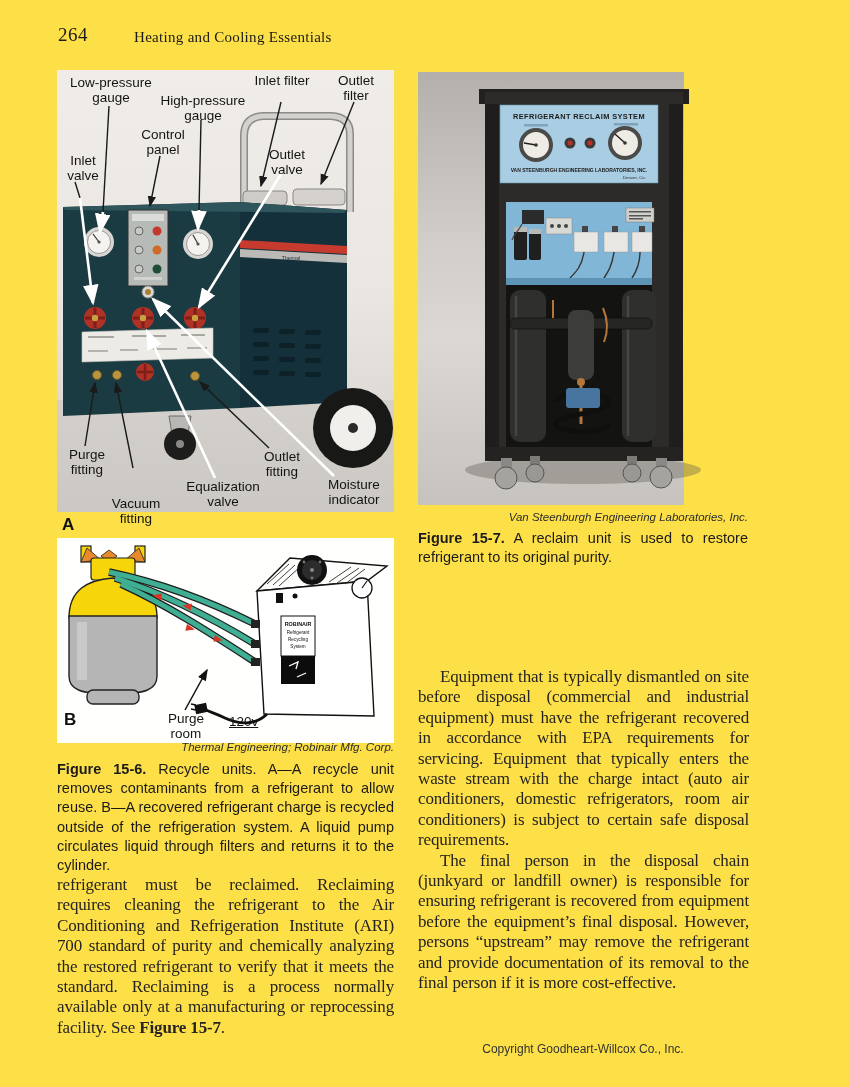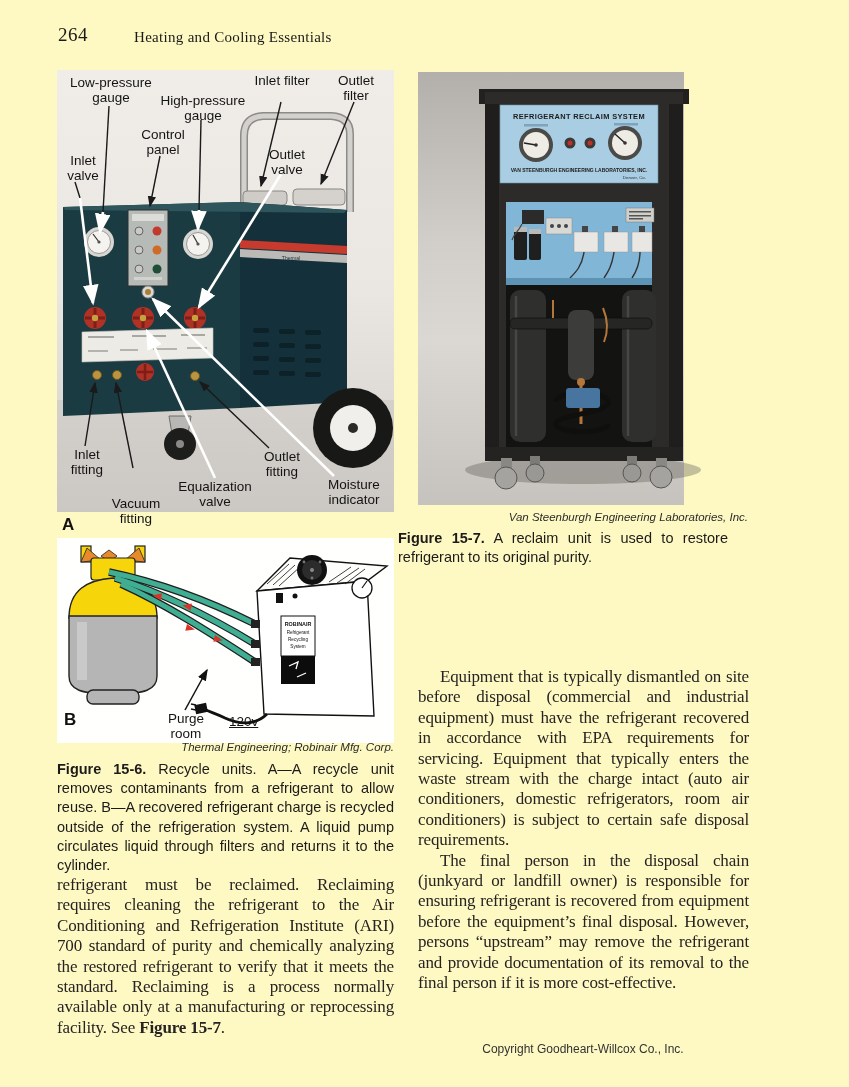--- a/index.html
+++ b/index.html
@@ -1,16 +1,16 @@
 <!DOCTYPE html>
 <html><head>
 <meta charset="utf-8">
 <style>
   html,body{margin:0;padding:0;}
-  .page{position:relative;width:849px;height:1087px;background:#fef9c3;overflow:hidden;
+  .page{position:relative;width:849px;height:1087px;background:#fde047;overflow:hidden;
         font-family:"Liberation Sans",sans-serif;color:#1c1a19;}
   .abs{position:absolute;}
   .serif{font-family:"Liberation Serif",serif;}
   .pagenum{font-size:19px;letter-spacing:.5px;}
   .runhead{font-size:15px;letter-spacing:.3px;}
   
   .fig-a{left:57px;top:70px;width:337px;height:442px;
          background:linear-gradient(180deg,#f0ede8 0%,#eae7e2 50%,#ddd9d4 78%,#cdc9c4 100%);}
   .callout{position:absolute;font-size:13.5px;line-height:1.1;text-align:center;color:#141414;}
   .part-label{font-size:17px;font-weight:bold;color:#111;}
@@ -185,23 +185,23 @@
       </g>
     </svg>
 
     <div class="callout" style="left:8px;top:6px;width:92px;">Low-pressure gauge</div>
     <div class="callout" style="left:100px;top:24px;width:92px;">High-pressure gauge</div>
     <div class="callout" style="left:194px;top:4px;width:62px;">Inlet filter</div>
     <div class="callout" style="left:268px;top:4px;width:62px;">Outlet filter</div>
     <div class="callout" style="left:70px;top:58px;width:72px;">Control panel</div>
     <div class="callout" style="left:2px;top:84px;width:48px;">Inlet valve</div>
     <div class="callout" style="left:196px;top:78px;width:68px;">Outlet valve</div>
-    <div class="callout" style="left:4px;top:378px;width:52px;">Inlet fitting</div>
+    <div class="callout" style="left:4px;top:378px;width:52px;">Purge fitting</div>
     <div class="callout" style="left:48px;top:400px;width:62px;margin-top:27px;">Vacuum fitting</div>
-    <div class="callout" style="left:114px;top:410px;width:88px;text-align:center;">Equalization valve</div>
+    <div class="callout" style="left:122px;top:410px;width:88px;text-align:center;">Equalization valve</div>
     <div class="callout" style="left:196px;top:380px;width:58px;">Outlet fitting</div>
     <div class="callout" style="left:262px;top:408px;width:70px;">Moisture indicator</div>
   </div>
   <div class="abs part-label" style="left:62px;top:515px;">A</div>
 
   <div class="abs fig-b">
     <svg width="337" height="205" viewBox="0 0 337 205">
       <defs>
         <marker id="ab2" markerWidth="9" markerHeight="8" refX="7" refY="3" orient="auto">
             <path d="M0,0 L8,3 L0,6 Z" fill="#111"></path>
@@ -376,21 +376,21 @@
           <circle cx="214" cy="401" r="9" fill="#9a9894" stroke="#555"></circle>
         <rect x="83" y="386" width="11" height="14" fill="#8a8884"></rect>
           <circle cx="88" cy="406" r="11" fill="#a5a3a0" stroke="#555"></circle>
         <rect x="238" y="386" width="11" height="14" fill="#8a8884"></rect>
           <circle cx="243" cy="405" r="11" fill="#a5a3a0" stroke="#555"></circle>
       </g>
     </svg>
   </div>
 
   <div class="abs credit" style="left:418px;top:511px;width:330px;">Van Steenburgh Engineering Laboratories, Inc.</div>
-  <div class="abs cap" style="left:398px;top:529px;width:330px;">
+  <div class="abs cap" style="left:418px;top:529px;width:330px;">
     <b>Figure 15-7.</b><span> A reclaim unit is used to restore refrigerant to its original purity.</span>
   </div>
 
 
   <div class="abs bodytext" style="left:418px;top:667px;width:331px;">
     <p>Equipment that is typically dismantled on site before disposal (commercial and industrial equipment) must have the refrigerant recovered in accordance with EPA requirements for servicing. Equipment that typically enters the waste stream with the charge intact (auto air conditioners, domestic refrigerators, room air conditioners) is subject to certain safe disposal requirements.</p>
     <p>The final person in the disposal chain (junkyard or landfill owner) is responsible for ensuring refrigerant is recovered from equipment before the equipment’s final disposal. However, persons “upstream” may remove the refrigerant and provide documentation of its removal to the final person if it is more cost-effective.</p>
   </div>
 
   <div class="abs footer" style="left:418px;top:1042px;width:330px;">Copyright Goodheart-Willcox Co., Inc.</div>

